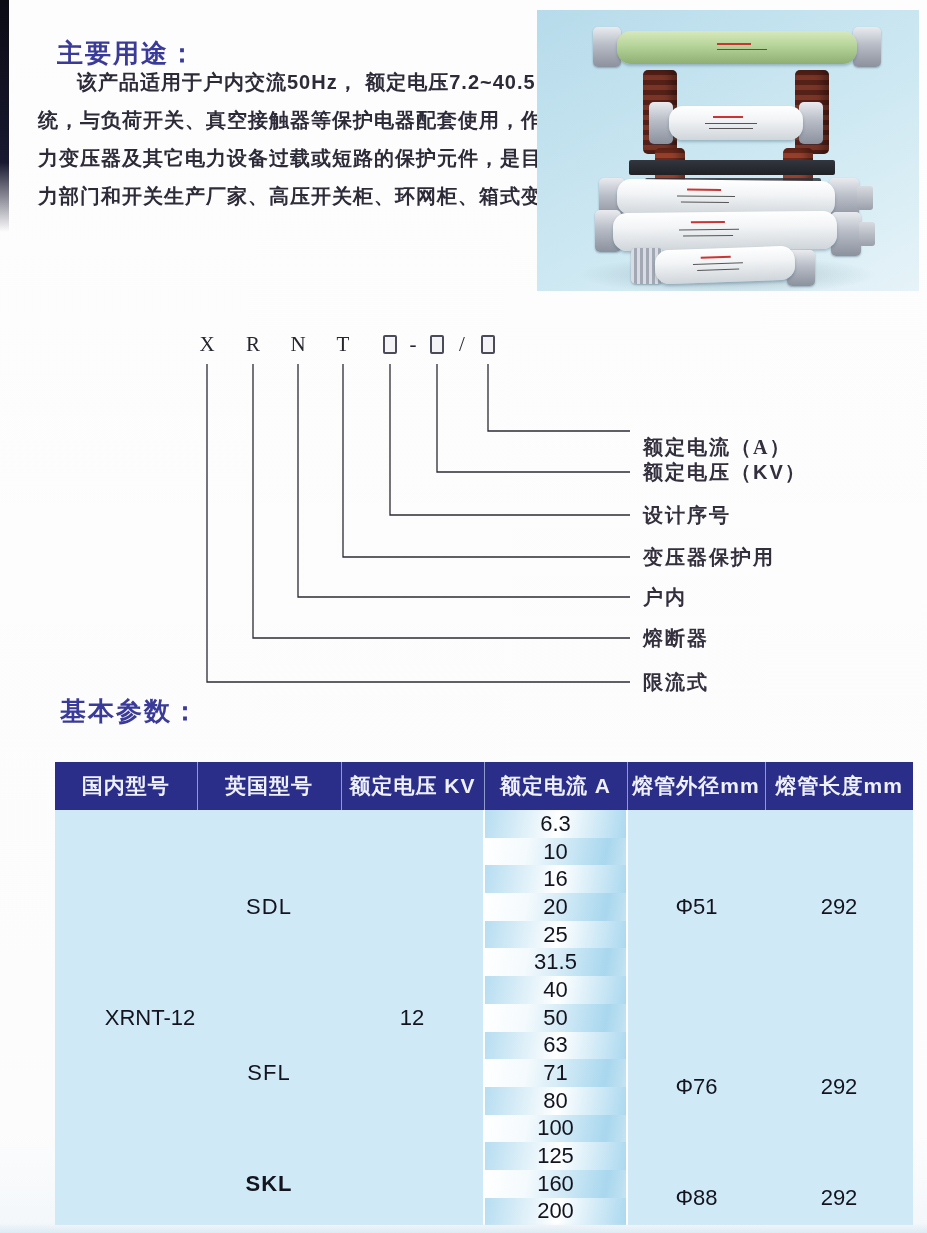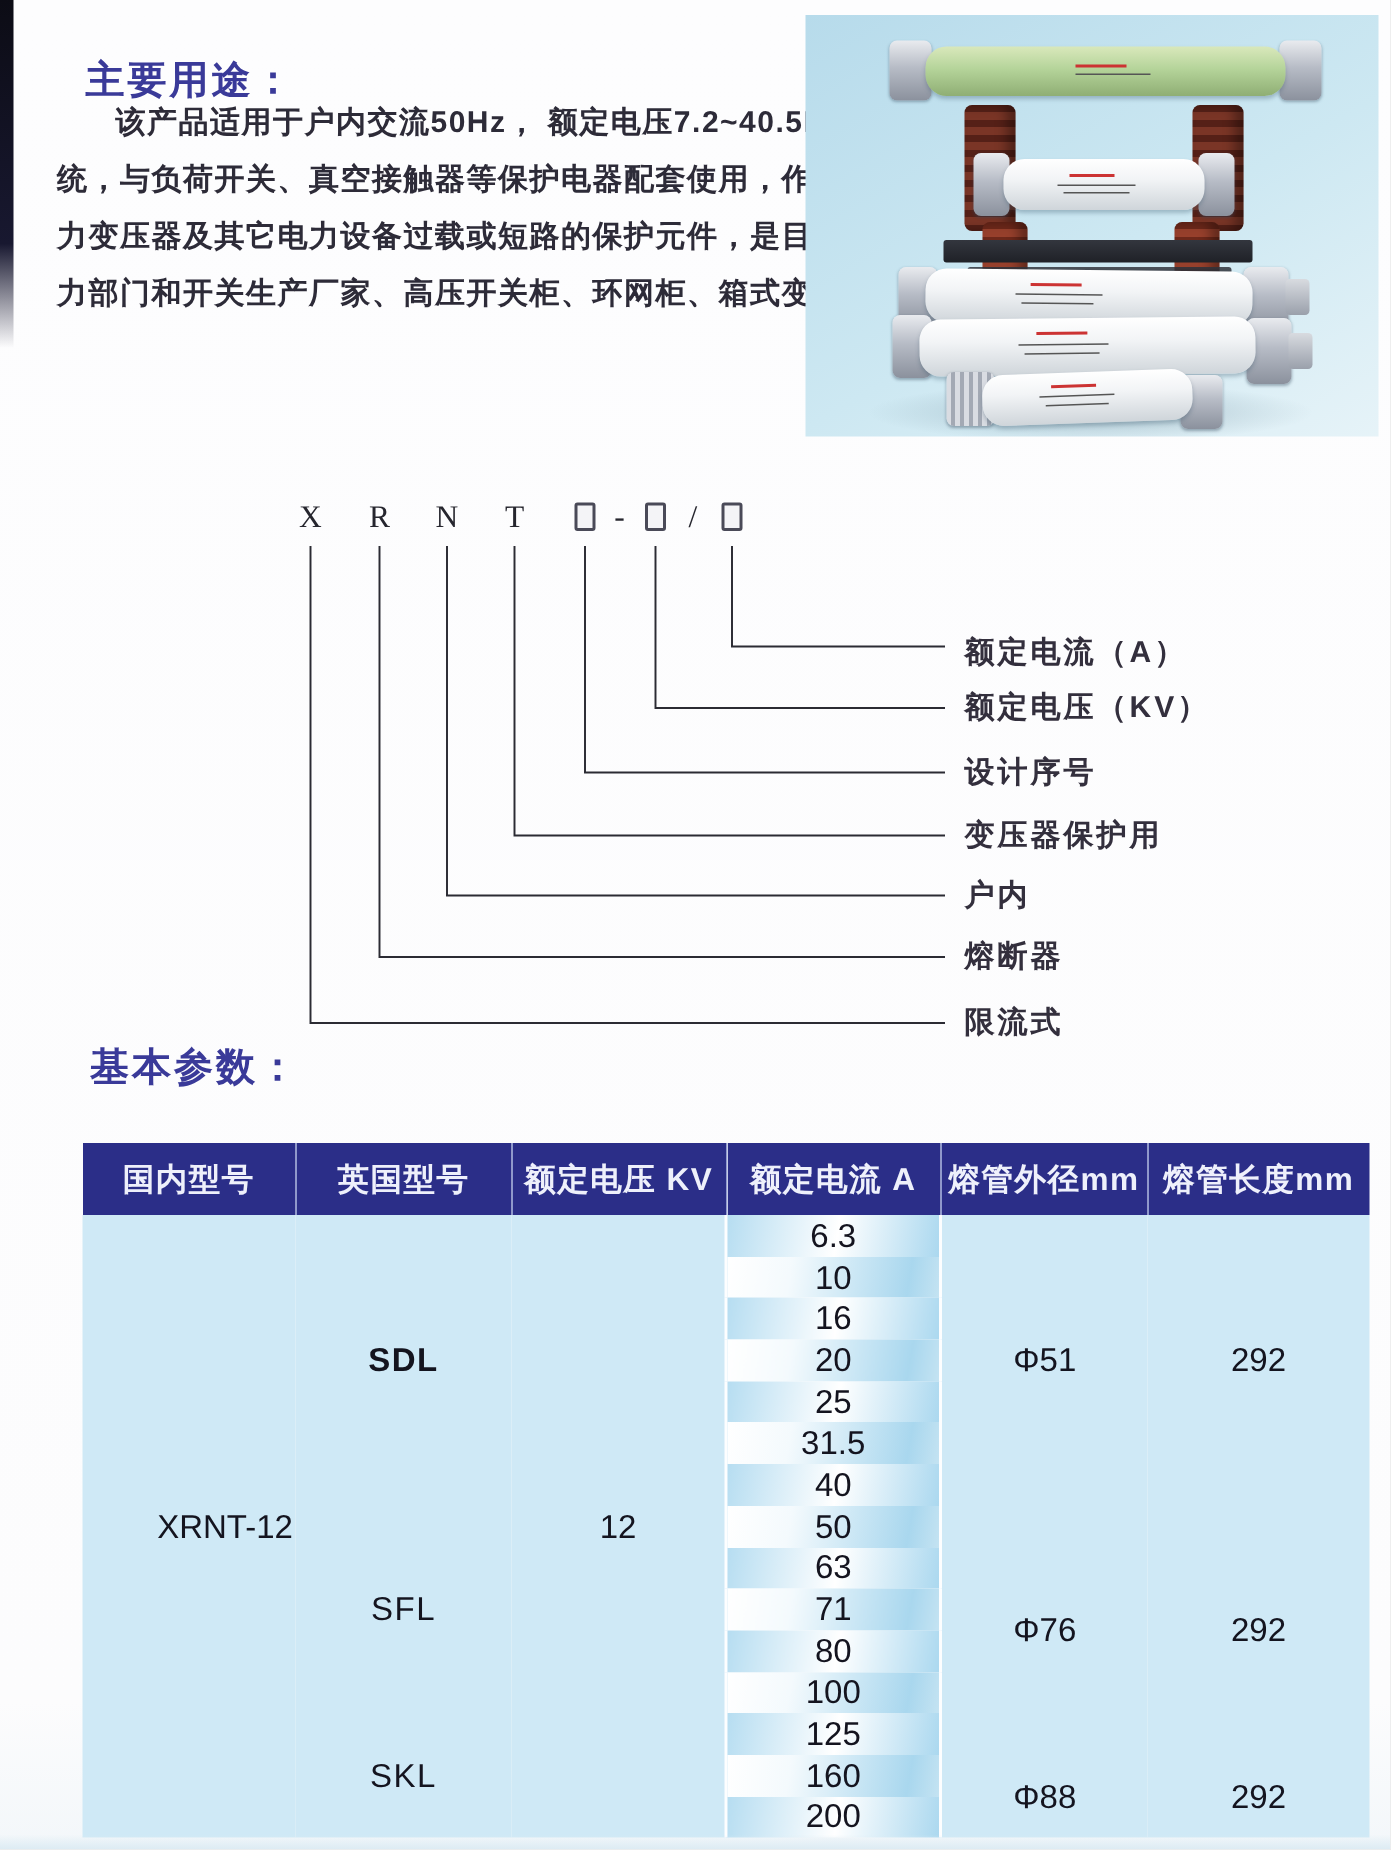--- a/index.html
+++ b/index.html
@@ -94,24 +94,24 @@
     letter-spacing:1px; border-right:1px solid #8f9ace; white-space:nowrap; overflow:hidden;
   }
   table.params th:last-child { border-right:none; }
   table.params td {
     height:27.7px; text-align:center; vertical-align:middle;
     font-size:22px; color:#14141f; background:#cfe9f6;
   }
   td.cell-domestic { font-size:24px; background:linear-gradient(180deg,#d3ebf7 0%,#c9e6f4 100%);padding-left:48px; }
   td.cell-volt     { font-size:24px; background:#cde8f5; }
   td.cell-uk       { font-size:26px; letter-spacing:1px; }
-  td.uk-sdl { background:linear-gradient(180deg,#cfe9f6 0%,#eef6fb 28%,#f3f9fc 72%,#d6ecf7 100%);font-weight:bold; }
+  td.uk-sdl { background:linear-gradient(180deg,#cfe9f6 0%,#eef6fb 28%,#f3f9fc 72%,#d6ecf7 100%); }
   td.uk-sfl { background:#cde8f5; }
   td.uk-skl { vertical-align:top; line-height:27px;
-              background:linear-gradient(180deg,#fafcfe 0%,#ffffff 24%,#cde8f5 36%,#cde8f5 100%); }
+              background:linear-gradient(180deg,#fafcfe 0%,#ffffff 24%,#cde8f5 36%,#cde8f5 100%);font-weight:bold; }
   td.cell-spec { font-size:25px; }
   td.spec-1 { background:linear-gradient(180deg,#d9eef8 0%,#eef6fb 40%,#f0f7fc 100%); }
   td.spec-2 { background:linear-gradient(180deg,#cde8f5 0%,#d7edf8 100%); }
   td.spec-3 { background:linear-gradient(180deg,#d5ebf7 0%,#eef6fb 60%); }
   td.cur { border-left:2px solid #fdfeff; border-right:2px solid #fdfeff; }
   td.cur.ca { background:linear-gradient(100deg,#b6ddf1 0%,#ffffff 52%,#abd8ef 100%); }
   td.cur.cb { background:linear-gradient(100deg,#ffffff 0%,#f4fafd 30%,#a9d7ee 85%,#c4e3f2 100%); }
 </style>
 </head>
 <body>
@@ -199,21 +199,21 @@
     <span class="code-sym" style="left:207px;">X</span>
     <span class="code-sym" style="left:253px;">R</span>
     <span class="code-sym" style="left:298px;">N</span>
     <span class="code-sym" style="left:343px;">T</span>
     <span class="code-box" style="left:390px;"></span>
     <span class="code-sym" style="left:413px;">-</span>
     <span class="code-box" style="left:437px;"></span>
     <span class="code-sym" style="left:462px;">/</span>
     <span class="code-box" style="left:488px;"></span>
 
-    <span class="dg-label" style="top:92px;">额定电流（A）</span>
+    <span class="dg-label" style="top:104px;font-family:Liberation Serif, serif;">额定电流（A）</span>
     <span class="dg-label" style="top:129px;">额定电压（KV）</span>
     <span class="dg-label" style="top:172px;">设计序号</span>
     <span class="dg-label" style="top:214px;">变压器保护用</span>
     <span class="dg-label" style="top:254px;text-align:center;">户内</span>
     <span class="dg-label" style="top:295px;">熔断器</span>
     <span class="dg-label" style="top:339px;">限流式</span>
   </div>
 
   <h2 class="sec" id="h-params">基本参数：</h2>
 

